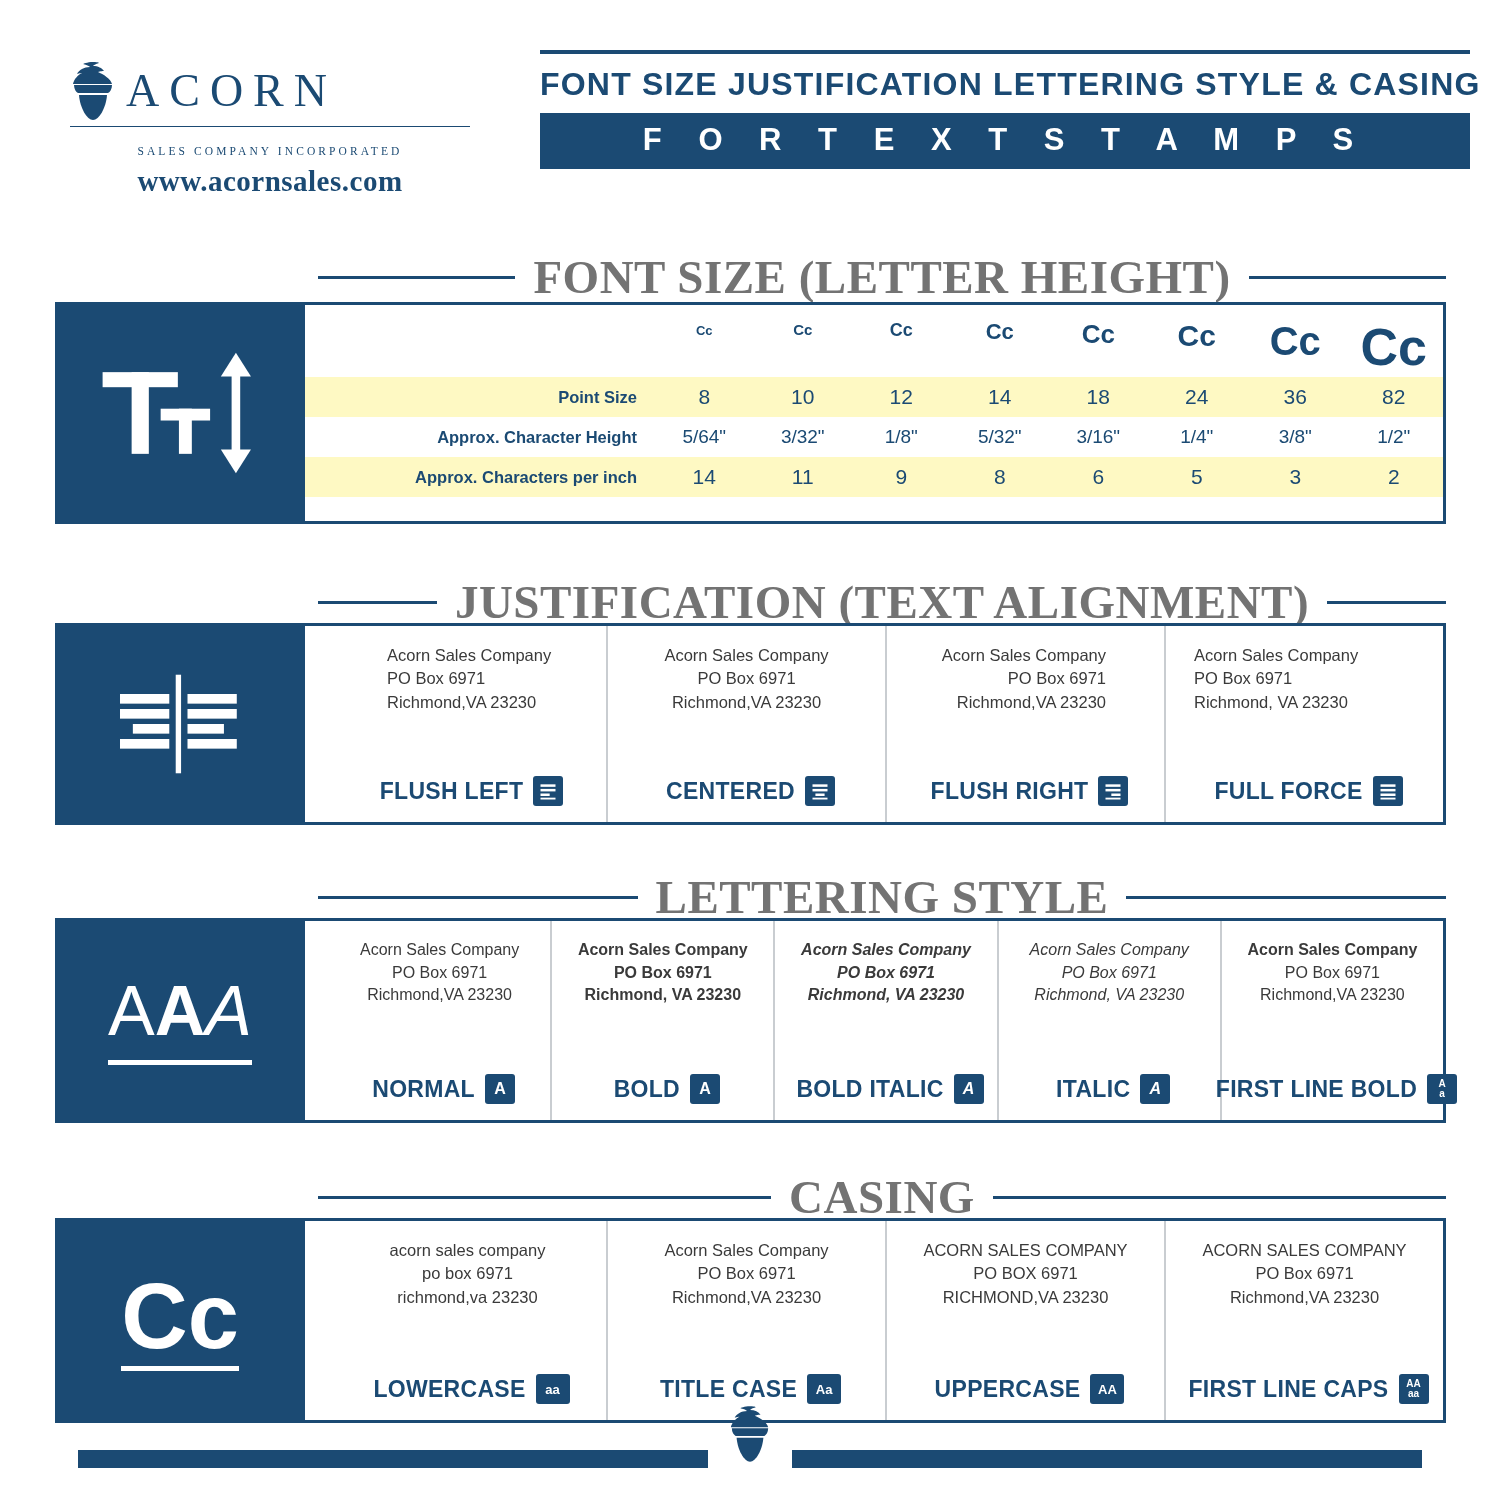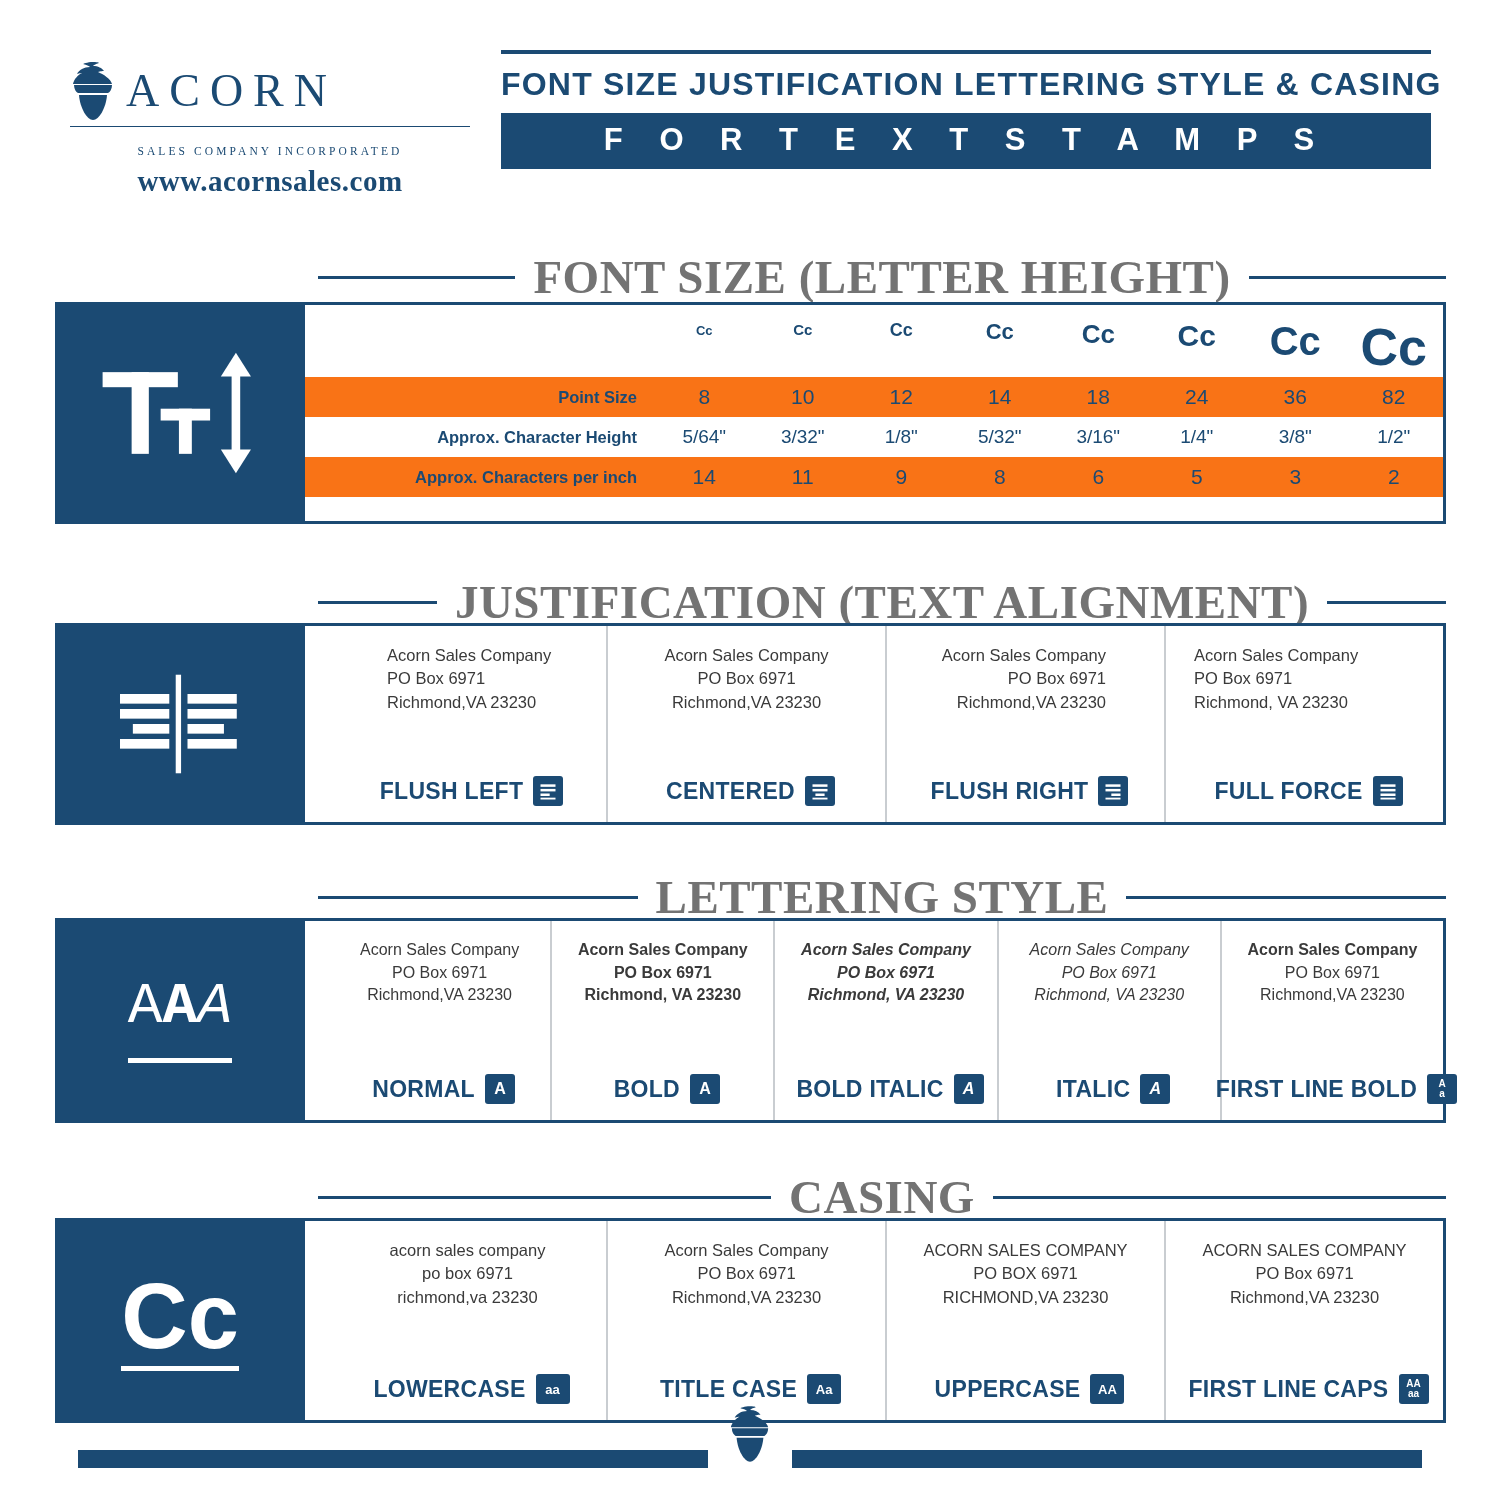--- a/index.html
+++ b/index.html
@@ -41,21 +41,21 @@
   .logo-url {
     font-family: "Liberation Serif", serif;
     font-size: 29px;
     font-weight: 700;
     color: #1b4a73;
     text-align: center;
     margin-top: 8px;
     letter-spacing: 0.5px;
   }
 
-  .title-block { position: absolute; left: 501px; top: 50px; width: 930px; }
+  .title-block { position: absolute; left: 540px; top: 50px; width: 930px; }
   .title-top-rule { height: 4px; background: #1b4a73; width: 100%; }
   .title-line1 {
     font-family: "Liberation Sans Narrow", "Liberation Sans", sans-serif;
     font-weight: 700;
     font-size: 32px;
     letter-spacing: 1.2px;
     color: #1b4a73;
     text-align: center;
     padding: 12px 0 10px 0;
     white-space: nowrap;
@@ -116,21 +116,21 @@
     padding-right: 18px;
     font-size: 16.5px;
     font-weight: 700;
     color: #1b4a73;
     font-family: "Liberation Sans", sans-serif;
   }
   .fs-cells { flex: 1 1 auto; display: flex; }
   .fs-cell { flex: 1 1 0; text-align: center; }
   .fs-samp { font-weight: 700; color: #1b4a73; font-family: "Liberation Sans", sans-serif; line-height: 1; }
   .fs-datarow { display: flex; align-items: center; height: 40px; }
-  .fs-datarow.shaded { background: #f97316; }
+  .fs-datarow.shaded { background: #fef9c3; }
   .fs-val { font-size: 21px; color: #1b4a73; font-family: "Liberation Sans", sans-serif; }
   .fs-val.small { font-size: 19px; }
 
   
   #sec-just { left: 0; top: 575px; width: 1500px; height: 260px; }
   #sec-just .sec-icon { top: 48px; height: 202px; }
   #sec-just .sec-head { left: 318px; top: 0px; width: 1128px; }
   #sec-just .panel { left: 305px; top: 48px; width: 1141px; height: 202px; border-left: none; }
 
   .cols { display: flex; height: 100%; padding-left: 24px; }
@@ -202,26 +202,26 @@
   
   .footer { position: absolute; left: 0; top: 1440px; width: 1500px; height: 40px; }
   .footer-bar-l { position: absolute; left: 78px; top: 10px; width: 630px; height: 18px; background: #1b4a73; }
   .footer-bar-r { position: absolute; right: 78px; top: 10px; width: 630px; height: 18px; background: #1b4a73; }
   .footer-acorn { position: absolute; left: 728px; top: -38px; width: 44px; height: 64px; }
 
   
   .icon-svg { display: block; }
   .icn-AAA {
     color: #fff;
-    font-family: Liberation Mono, monospace;
-    font-size: 58px;
+    font-family: Liberation Sans, sans-serif;
+    font-size: 70px;
     line-height: 1;
     letter-spacing: 0px;
     border-bottom: 5px solid #fff;
-    padding-bottom: 22px;
+    padding-bottom: 14px;
   }
   .icn-Cc {
     color: #fff;
     font-family: "Liberation Sans", sans-serif;
     font-weight: 700;
     font-size: 92px;
     line-height: 1;
     border-bottom: 5px solid #fff;
     padding-bottom: 4px;
   }

